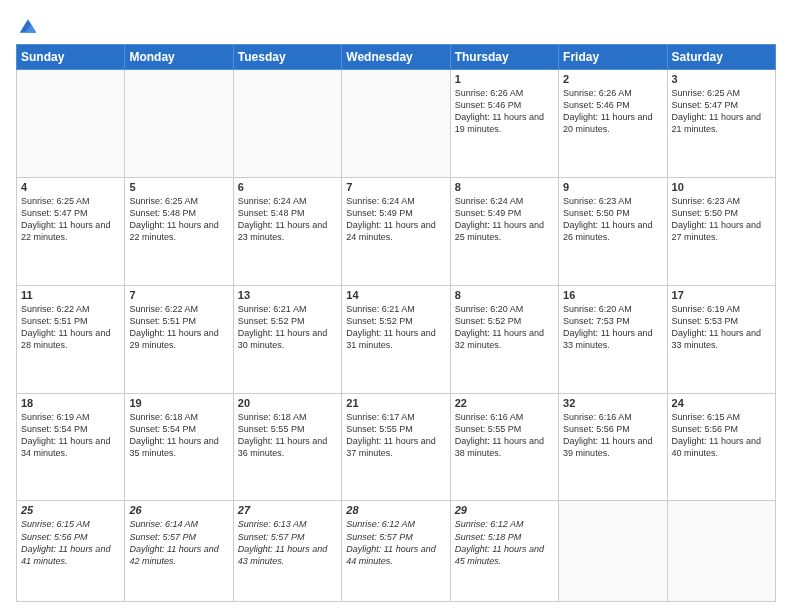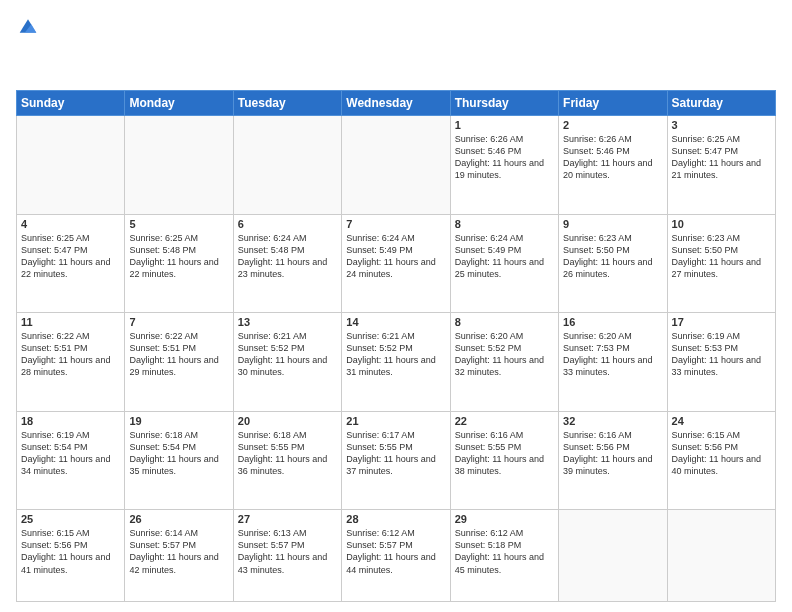--- a/index.html
+++ b/index.html
@@ -60,21 +60,20 @@
     .location {
       font-size: 13px;
       color: #555;
     }
     .calendar {
       flex: 1;
       border: 1px solid #ccc;
       border-collapse: collapse;
       width: 100%;
       table-layout: fixed;
-      margin-top: 46px;
     }
     .calendar th {
       background: #2970c8;
       color: #fff;
       font-size: 12px;
       font-weight: bold;
       padding: 5px 4px;
       text-align: left;
       border: 1px solid #5090d8;
     }
@@ -95,20 +94,21 @@
     .day-info {
       font-size: 9px;
       line-height: 1.35;
       color: #333;
     }
     .empty-cell {
       background: #f9f9f9;
     }
     tr:last-child td {
       height: 82px;
+      font-style: italic;
     }
   </style>
 </head>
 <body>
 
 <div class="page">
   <div class="header">
     <div class="logo">
       <div class="logo-text" style="flex-wrap: wrap; align-items: center;">
         <span class="logo-general"></span>

